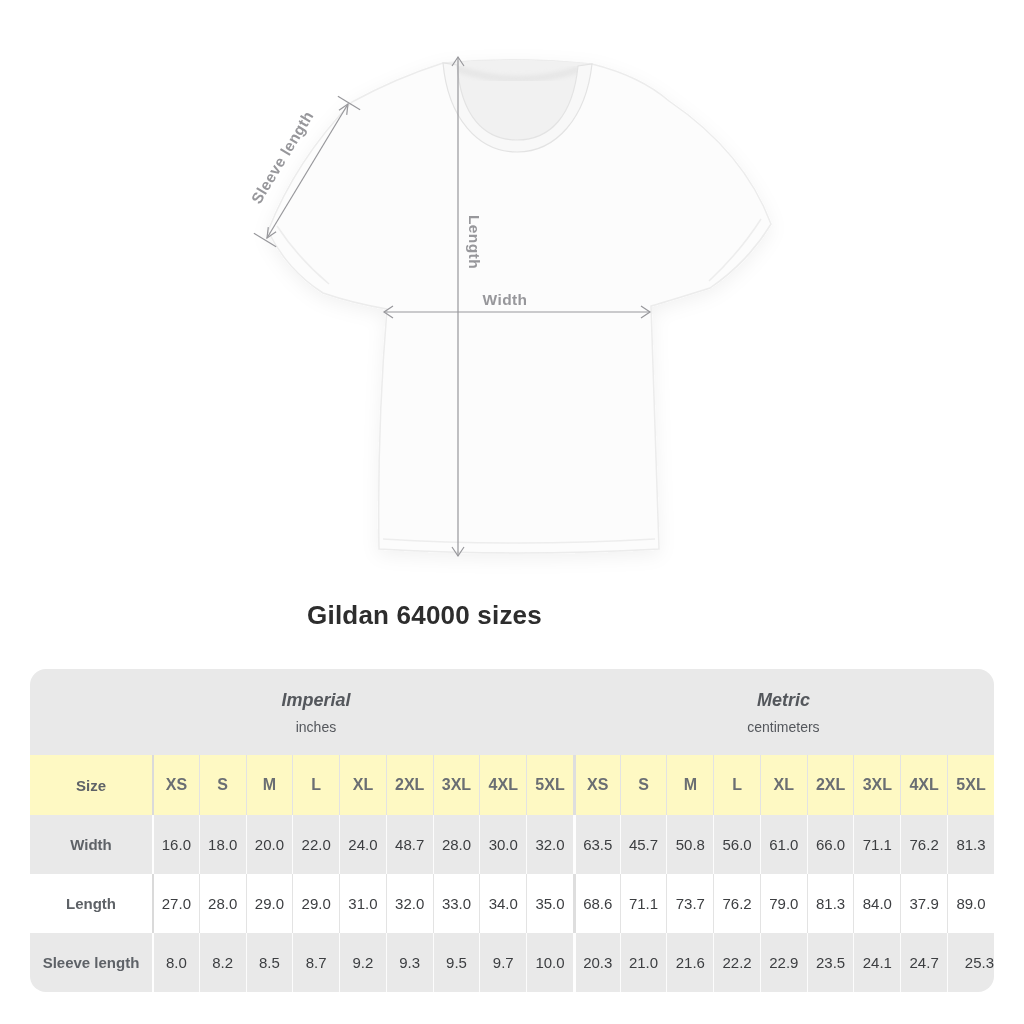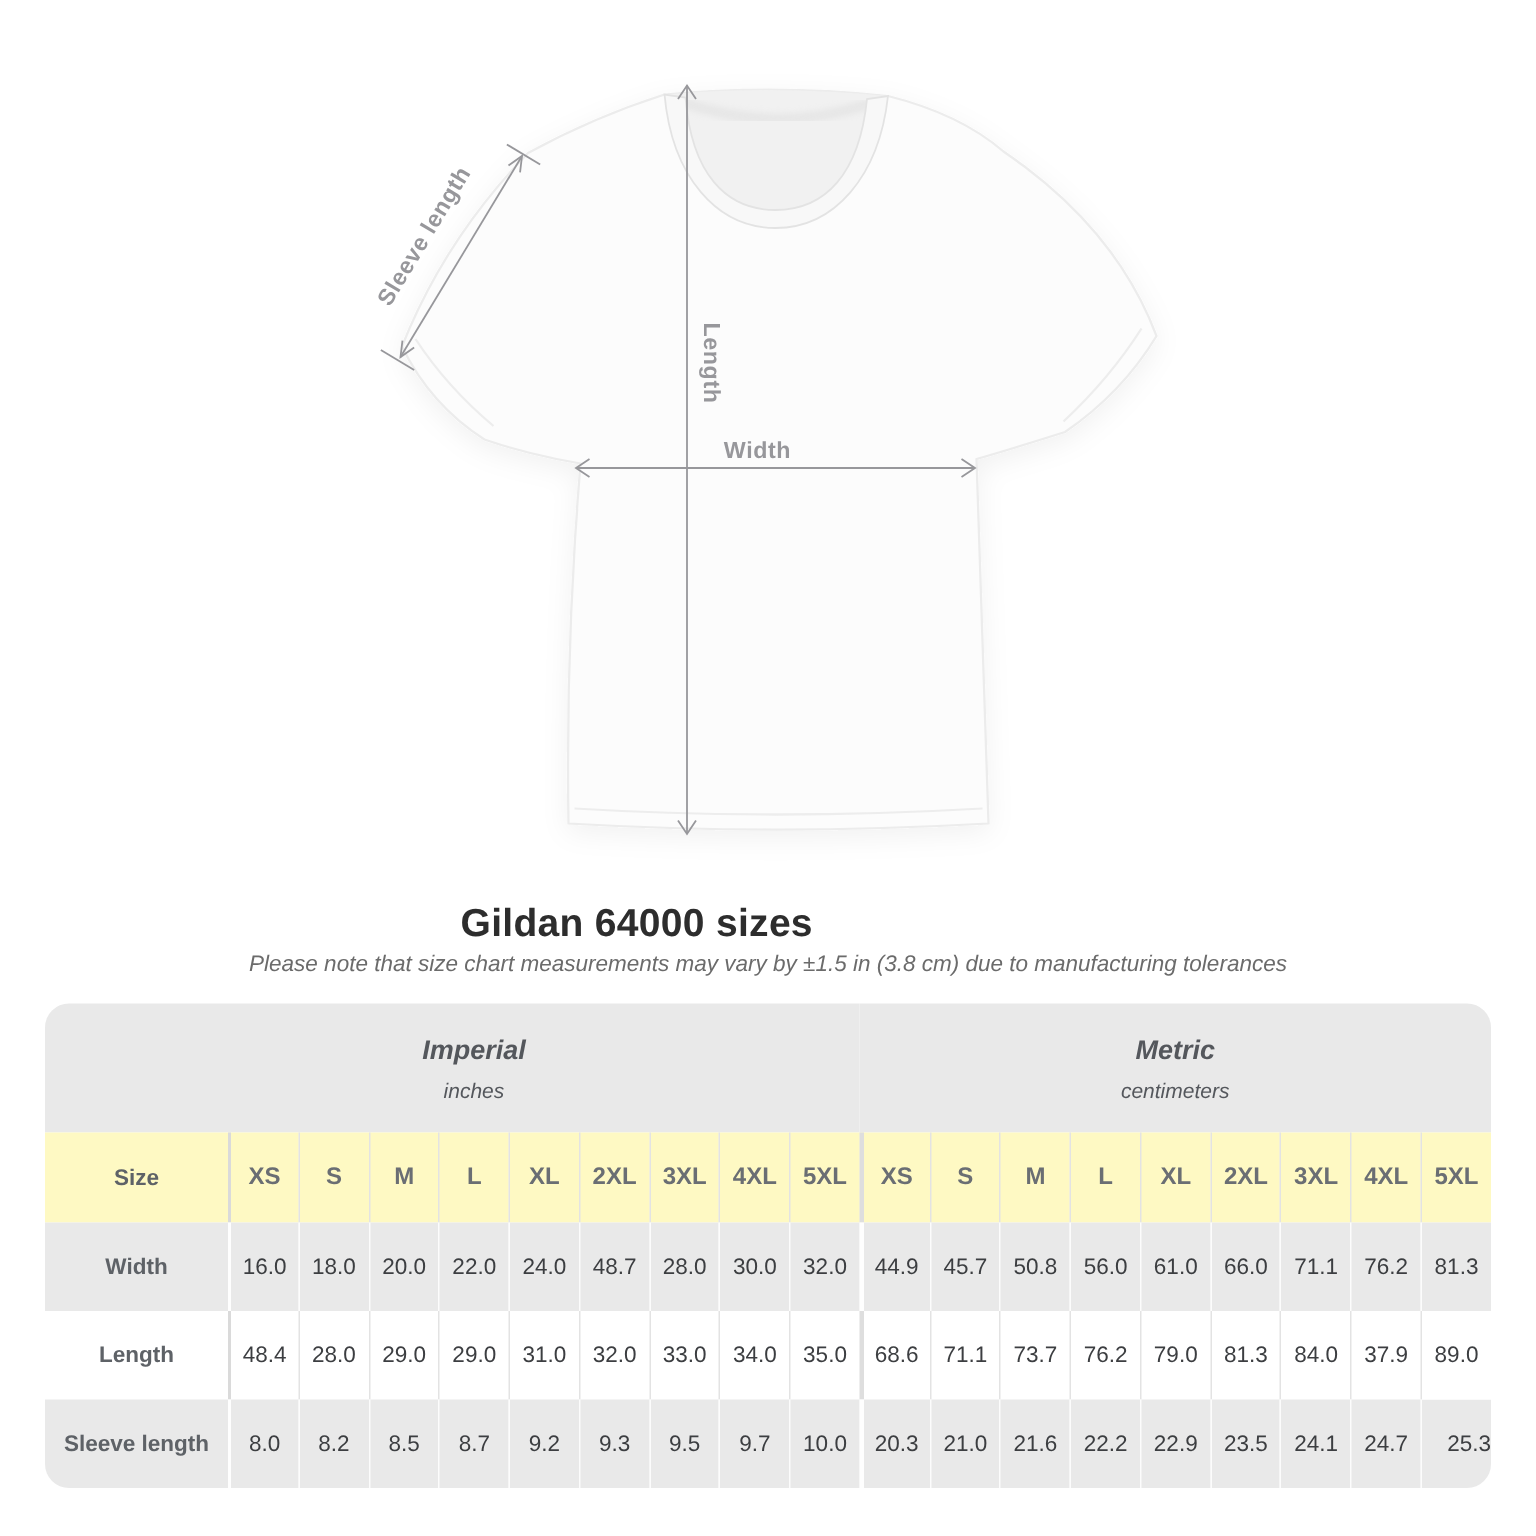--- a/index.html
+++ b/index.html
@@ -35,21 +35,21 @@
     position:absolute;left:30px;top:669px;width:964px;
     border-collapse:separate;border-spacing:0;table-layout:fixed;
   }
   col.label-col{width:122px;}
   th,td{padding:0;text-align:center;vertical-align:middle;font-weight:400;}
 
   .unit-head{background:#e9e9e9;height:86px;}
   .unit-head.left-round{border-top-left-radius:16px;padding-left:29px;}
   .unit-head.right-round{border-top-right-radius:16px;}
   .unit-name{font-size:18px;font-weight:700;font-style:italic;color:#54575c;}
-  .unit-sub{font-size:14px;font-style:italic;color:#54575c;margin-top:8px;}
+  .unit-sub{font-size:14px;color:#54575c;margin-top:8px;}
 
   tr.sizes th{height:60px;background:#fef9c3;}
   tbody tr th, tbody tr td{height:59px;}
 
   .rowlabel{font-size:15px;font-weight:700;color:#5e6267;}
   .sizecell{font-size:16px;font-weight:700;color:#6a6e73;margin-top:21px;}
   .val{font-size:15px;color:#3c3e41;}
 
   .data{border-left:1px solid #e3e3e3;}
   .first-data{border-left:2px solid #dadada;}
@@ -136,21 +136,20 @@
         </g>
       </g>
 
       <text class="annot-text" x="287" y="160" text-anchor="middle" transform="rotate(-58.8 287 160)">Sleeve length</text>
       <text class="annot-text" x="469" y="242" text-anchor="middle" transform="rotate(90 469 242)">Length</text>
       <text class="annot-text" x="505" y="305" text-anchor="middle">Width</text>
     </svg>
   </div>
 
   <h1 class="title">Gildan 64000 sizes</h1>
-  <div class="note">Please note that size chart measurements may vary by ±1.5 in (3.8 cm) due to manufacturing tolerances</div>
 
   <table class="size-table">
     <colgroup>
       <col class="label-col">
       <col>
         <col>
         <col>
         <col>
         <col>
         <col>
@@ -205,33 +204,33 @@
           <th class="rowlabel">Width</th>
           <td class="val data first-data">16.0</td>
           <td class="val data">18.0</td>
           <td class="val data">20.0</td>
           <td class="val data">22.0</td>
           <td class="val data">24.0</td>
           <td class="val data">48.7</td>
           <td class="val data">28.0</td>
           <td class="val data">30.0</td>
           <td class="val data">32.0</td>
-          <td class="val data metric-start">44.9</td>
+          <td class="val data metric-start">63.5</td>
           <td class="val data">45.7</td>
           <td class="val data">50.8</td>
           <td class="val data">56.0</td>
           <td class="val data">61.0</td>
           <td class="val data">66.0</td>
           <td class="val data">71.1</td>
           <td class="val data">76.2</td>
           <td class="val data br">81.3</td>
         </tr>
         <tr class="">
           <th class="rowlabel">Length</th>
-          <td class="val data first-data">48.4</td>
+          <td class="val data first-data">27.0</td>
           <td class="val data">28.0</td>
           <td class="val data">29.0</td>
           <td class="val data">29.0</td>
           <td class="val data">31.0</td>
           <td class="val data">32.0</td>
           <td class="val data">33.0</td>
           <td class="val data">34.0</td>
           <td class="val data">35.0</td>
           <td class="val data metric-start">68.6</td>
           <td class="val data">71.1</td>

